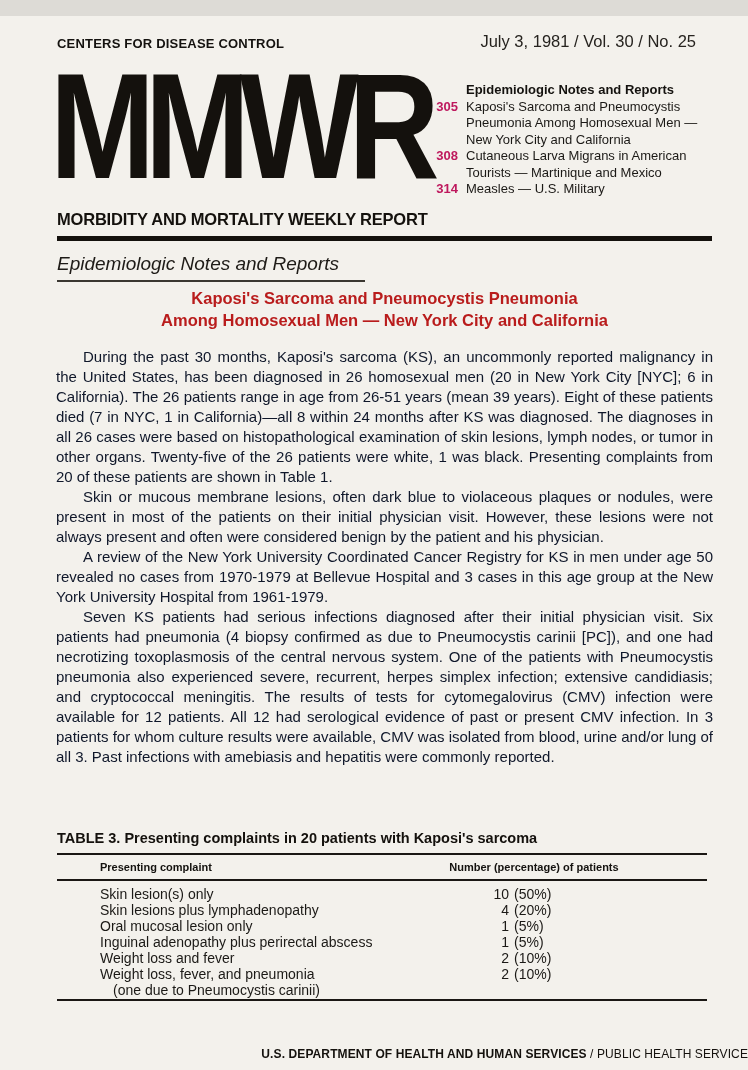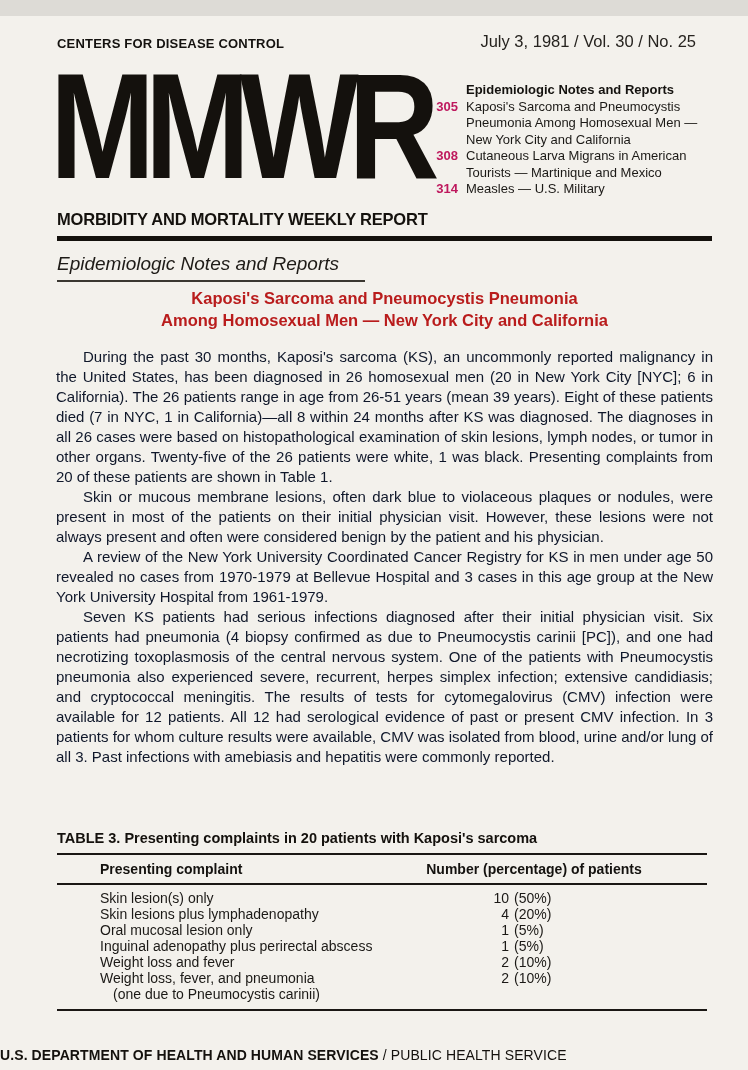--- a/index.html
+++ b/index.html
@@ -44,31 +44,31 @@
     font-size:16.5px;font-weight:700;line-height:21.5px;color:#b91c1c;}
 
   .body{position:absolute;left:56px;top:331px;width:657px;}
   .body p{margin:0;text-indent:27px;text-align:justify;font-size:15px;line-height:20px;color:#0f172a;}
 
   
   .tablewrap{position:absolute;left:57px;top:814px;width:650px;}
   .table-title{font-size:14.5px;font-weight:700;color:#14110d;margin-bottom:7px;}
   .t-rule{height:2px;background:#1a1714;}
   .t-header{display:grid;grid-template-columns:43px 304px 260px 1fr;padding:6px 0;}
-  .t-h1,.t-h2{font-size:14px;font-weight:700;color:#14120f;}
+  .t-h1,.t-h2{font-size:11px;font-weight:700;color:#14120f;}
   .t-h2{text-align:center;}
-  .t-rows{padding:5px 0 7px 0;}
+  .t-rows{padding:5px 0 1px 0;}
   .t-row{display:grid;grid-template-columns:43px 304px 105px 1fr;align-items:start;
     font-size:14px;line-height:16px;color:#1b1916;}
   .t-num{text-align:right;}
   .t-pct{padding-left:5px;}
   .t-sub{padding-left:13px;}
 
-  .footer{position:absolute;left:0;top:1031px;width:748px;text-align:left;
-    font-size:14px;color:#14110d;letter-spacing:.1px;}
+  .footer{position:absolute;left:0;top:1031px;width:748px;text-align:right;
+    font-size:12px;color:#14110d;letter-spacing:.1px;}
   .footer .dept{font-weight:700;}
 </style>
 </head>
 <body>
 
 <div class="page">
 
   <div class="agency">CENTERS FOR DISEASE CONTROL</div>
   <div class="issue">July 3, 1981 / Vol. 30 / No. 25</div>
   <div class="logo">MMWR</div>

